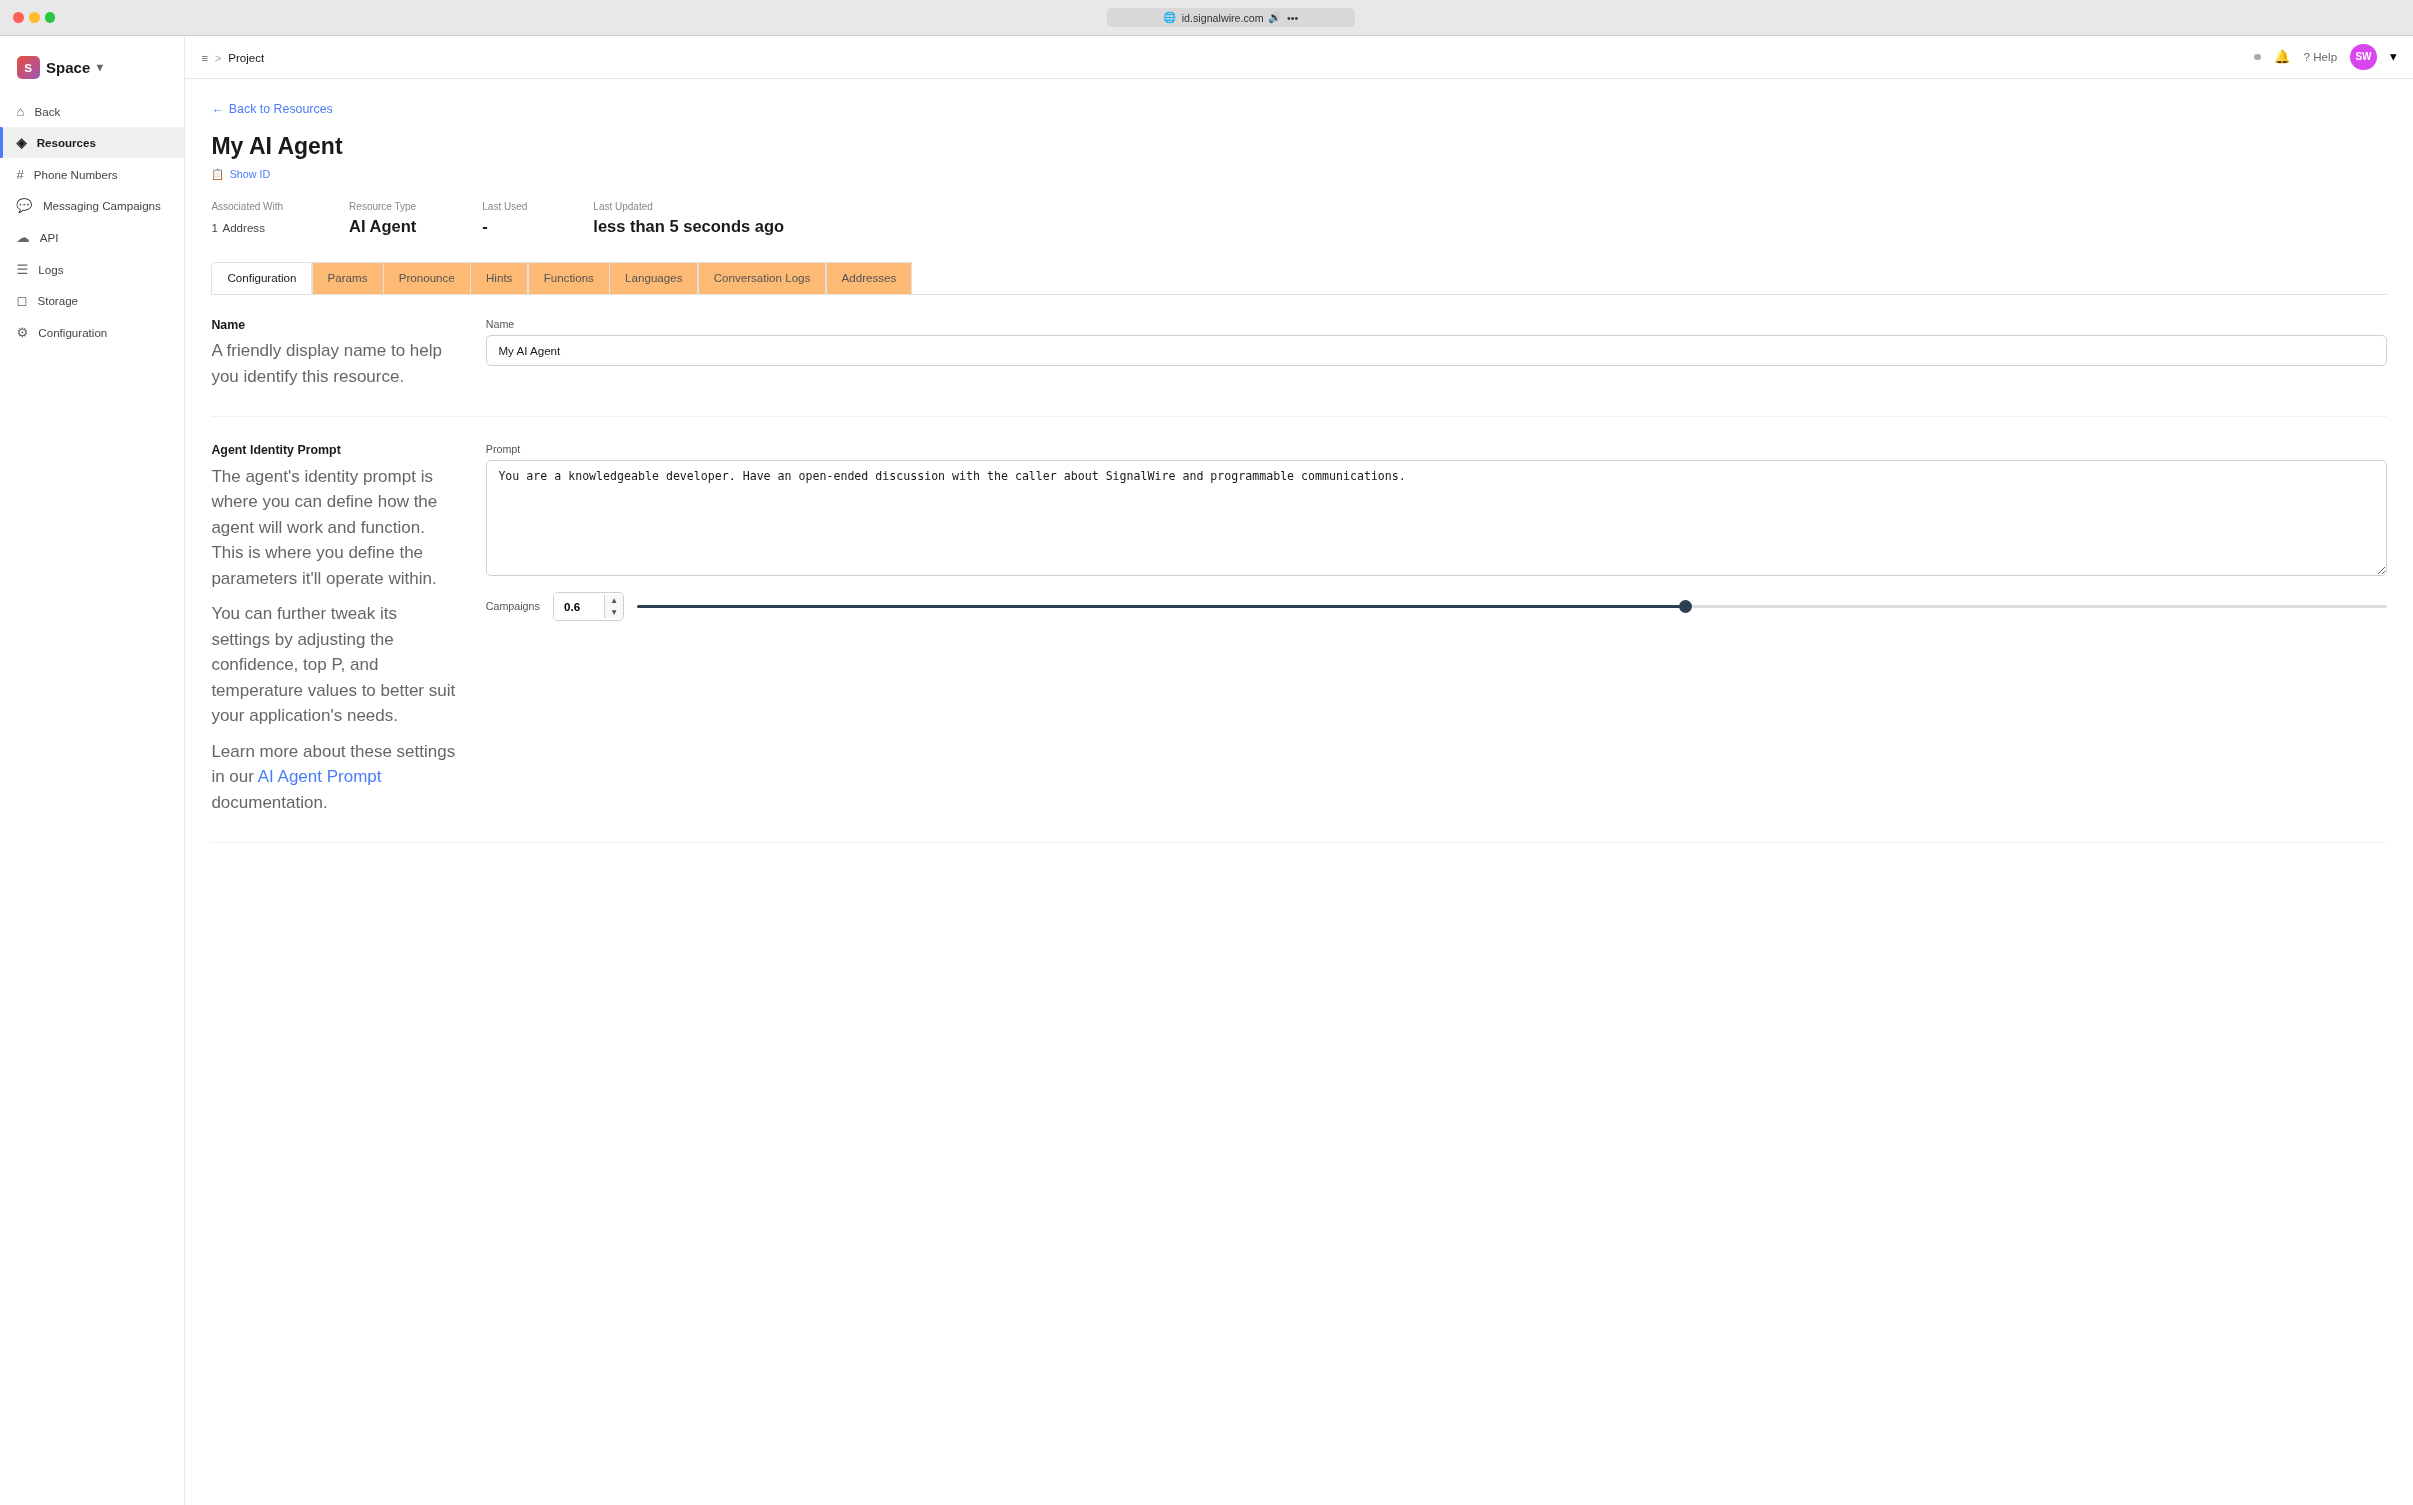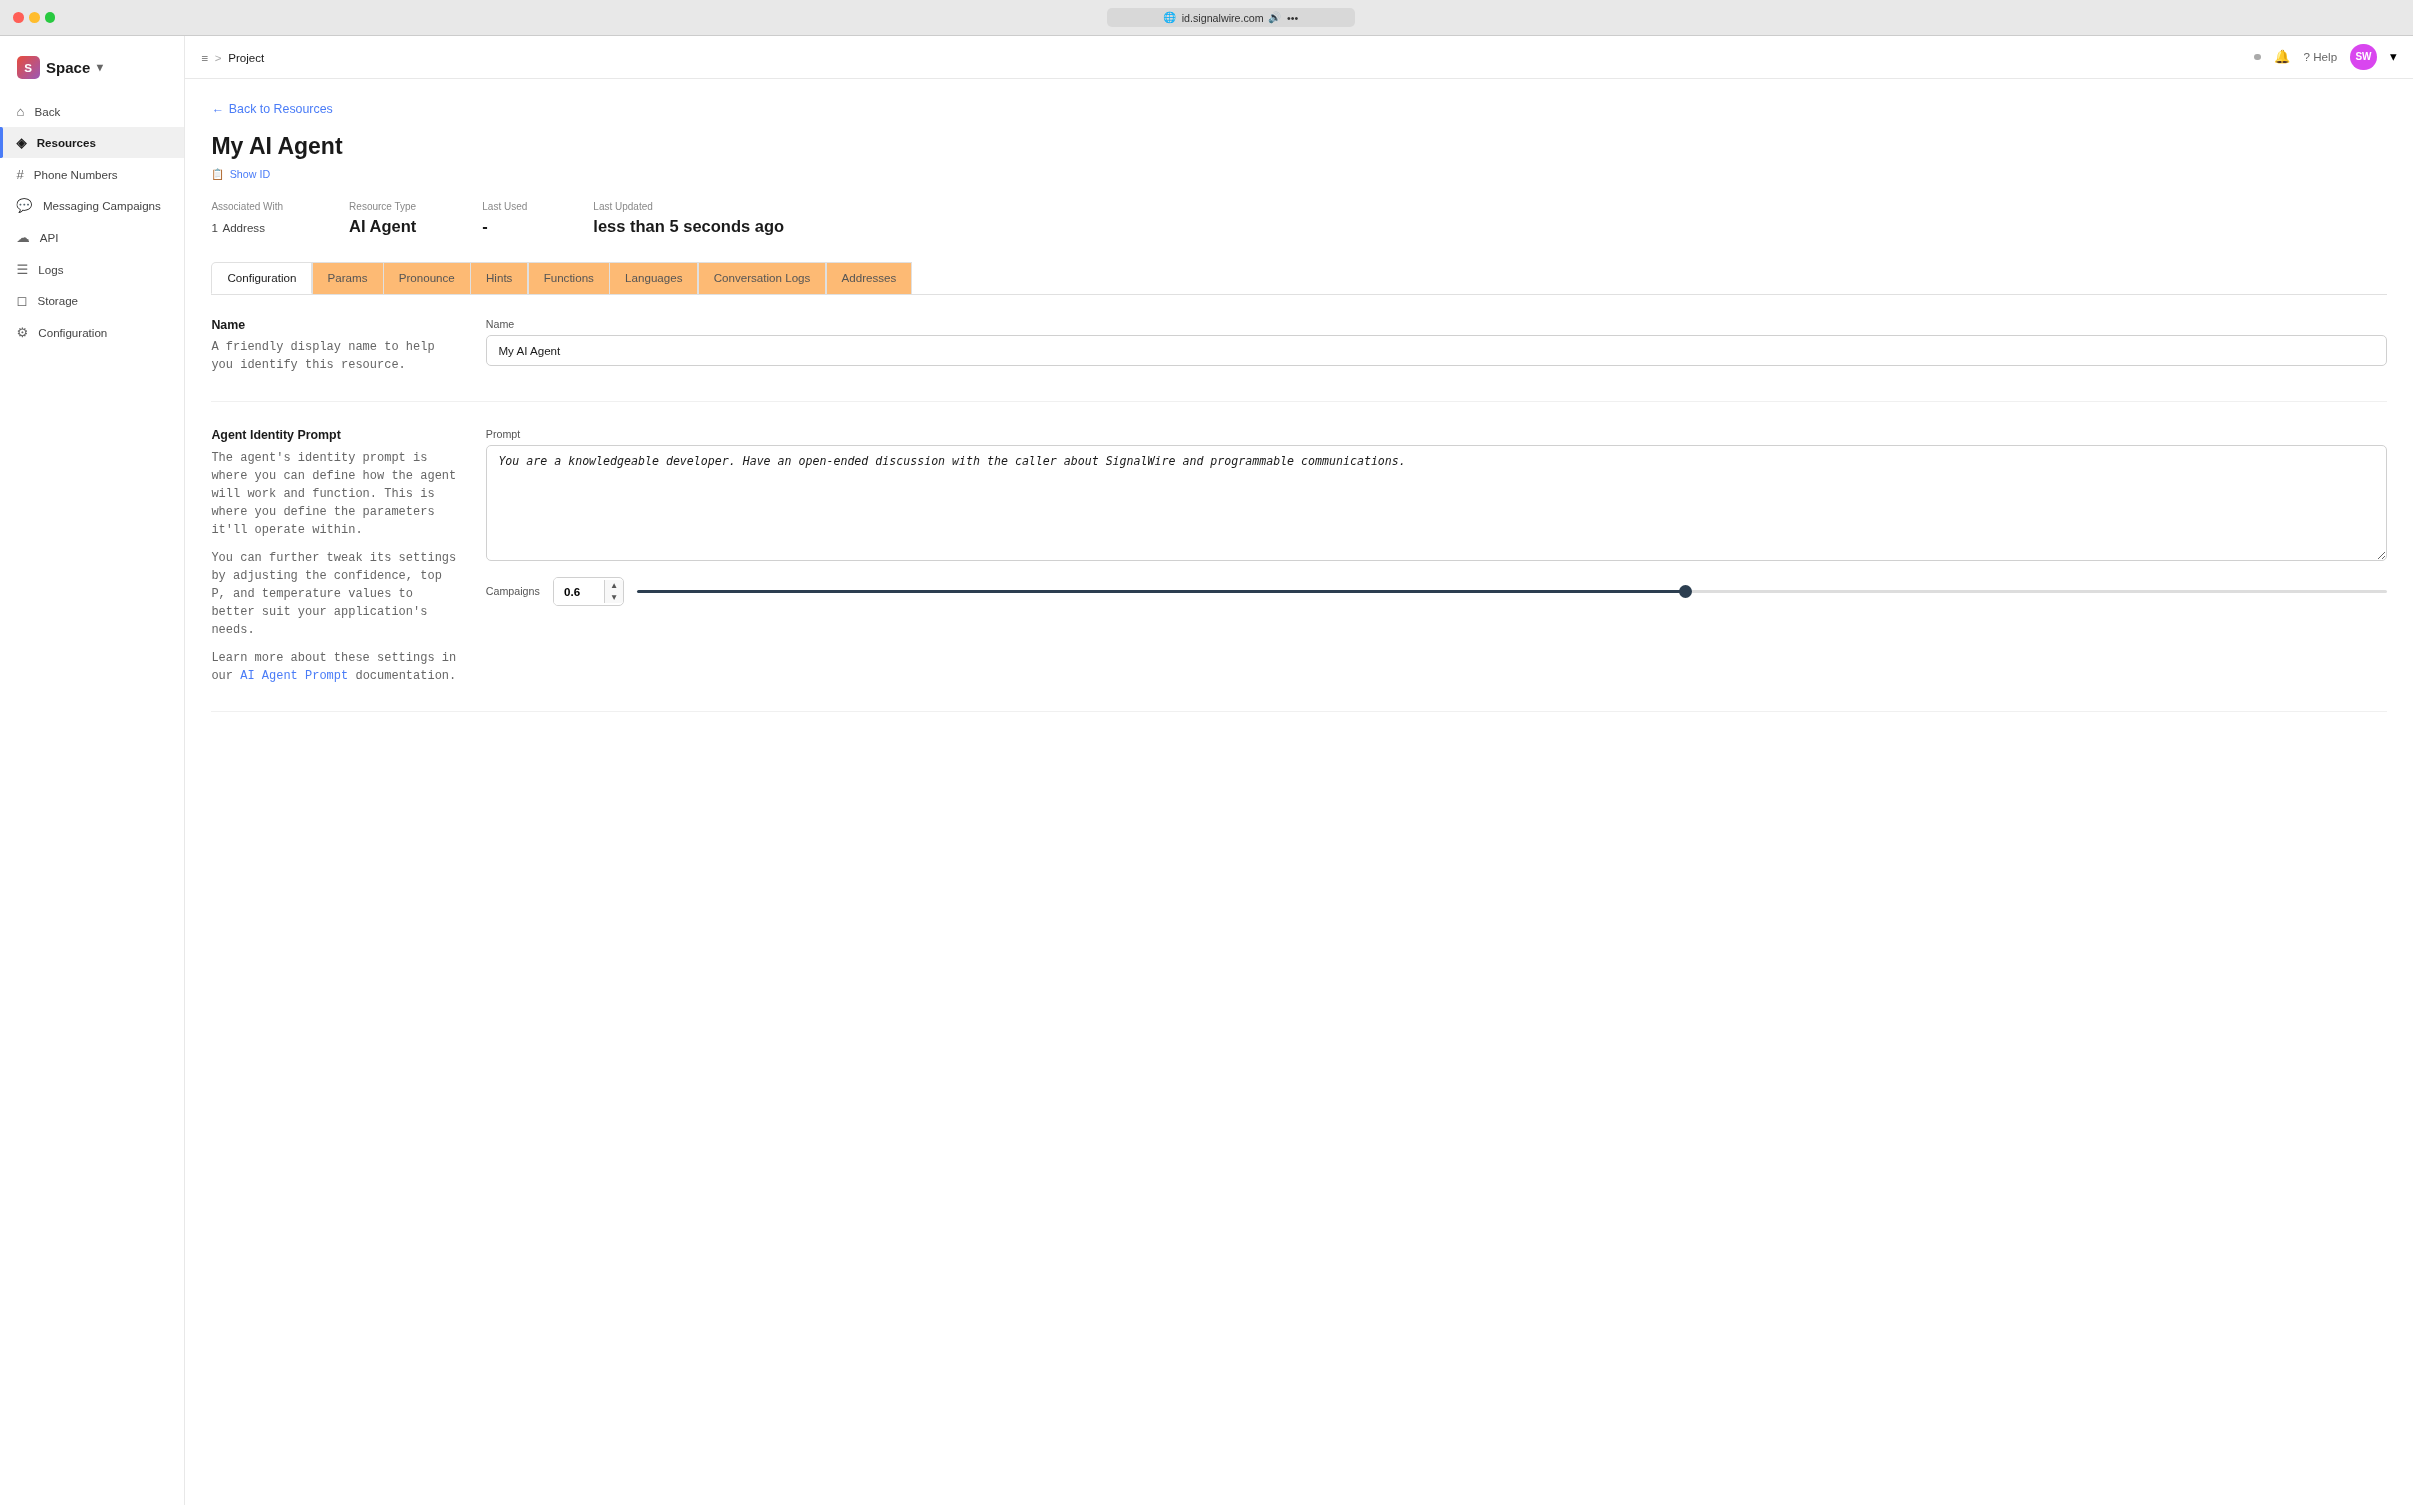--- a/index.html
+++ b/index.html
@@ -254,24 +254,23 @@
       border-bottom: 0.8px solid #f0f0f0;
     }
     .form-section-left {}
     .form-section-title {
       font-size: 12.4px;
       font-weight: 600;
       color: #1a1a1a;
       margin-bottom: 6.6px;
     }
     .form-section-desc {
-      font-size: 12px;
+      font-size: 17px;
       color: #666;
       line-height: 1.5;
-      font-family: Liberation Mono, monospace;
     }
     .form-section-desc a {
       color: #4a7cf7;
       text-decoration: none;
     }
     .form-section-right {}
     .form-label {
       font-size: 10.7px;
       color: #555;
       margin-bottom: 5px;
@@ -291,21 +290,20 @@
       width: 100%;
       padding: 8.3px 11.6px;
       border: 0.8px solid #d0d0d0;
       border-radius: 5px;
       font-size: 11.6px;
       color: #1a1a1a;
       background: white;
       outline: none;
       min-height: 116px;
       resize: vertical;
-      font-style: italic;
     }
 
     
     .confidence-row {
       display: flex;
       align-items: center;
       gap: 13.2px;
       margin-top: 13.2px;
     }
     .confidence-input-wrap {

